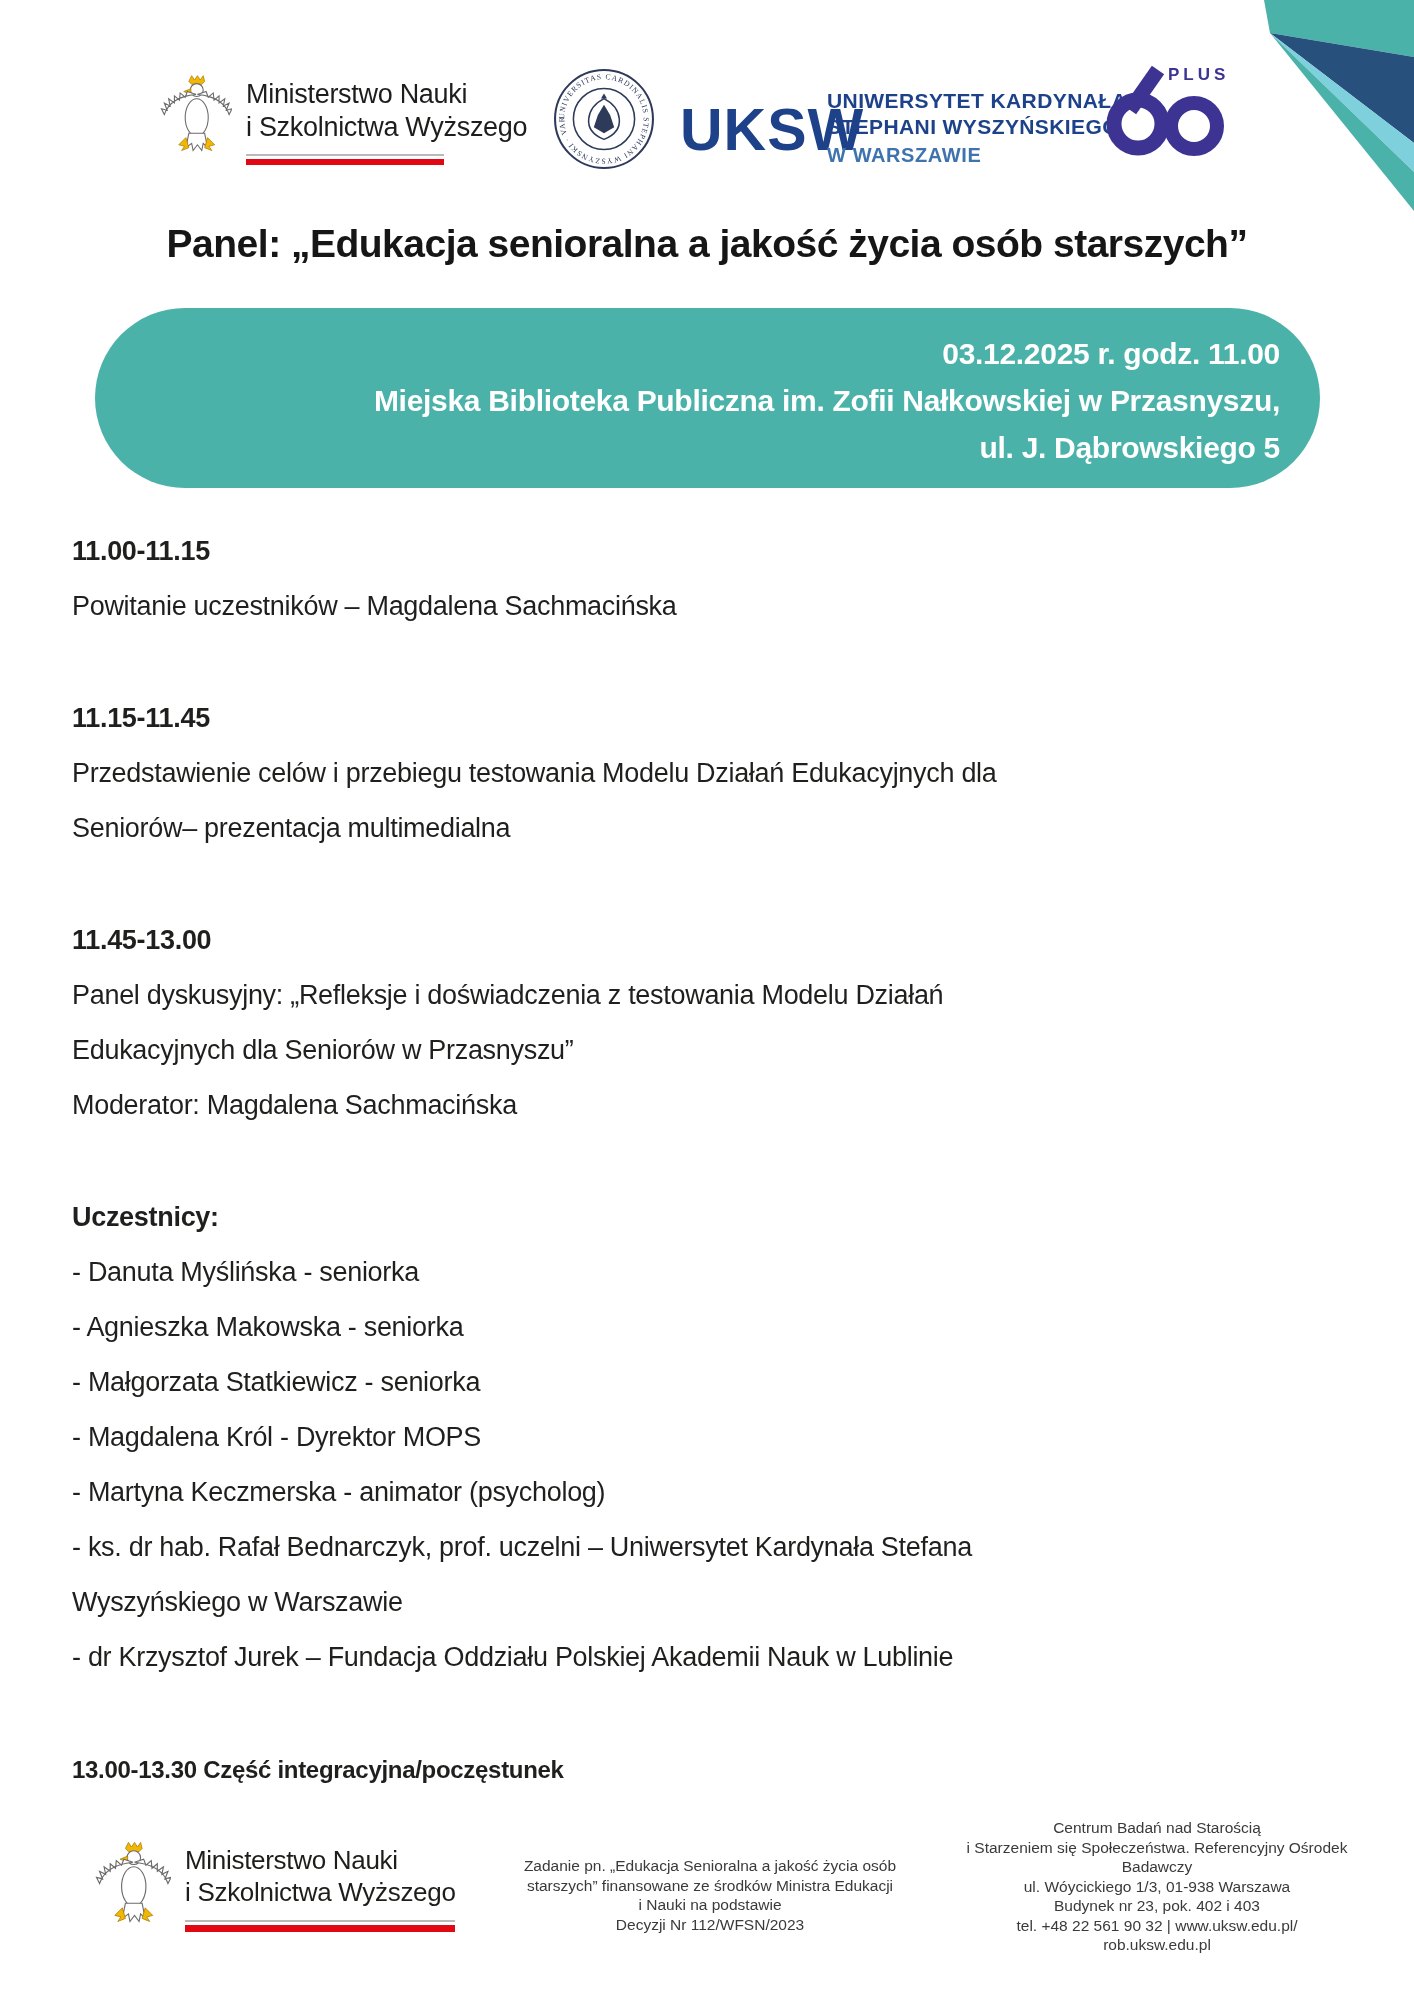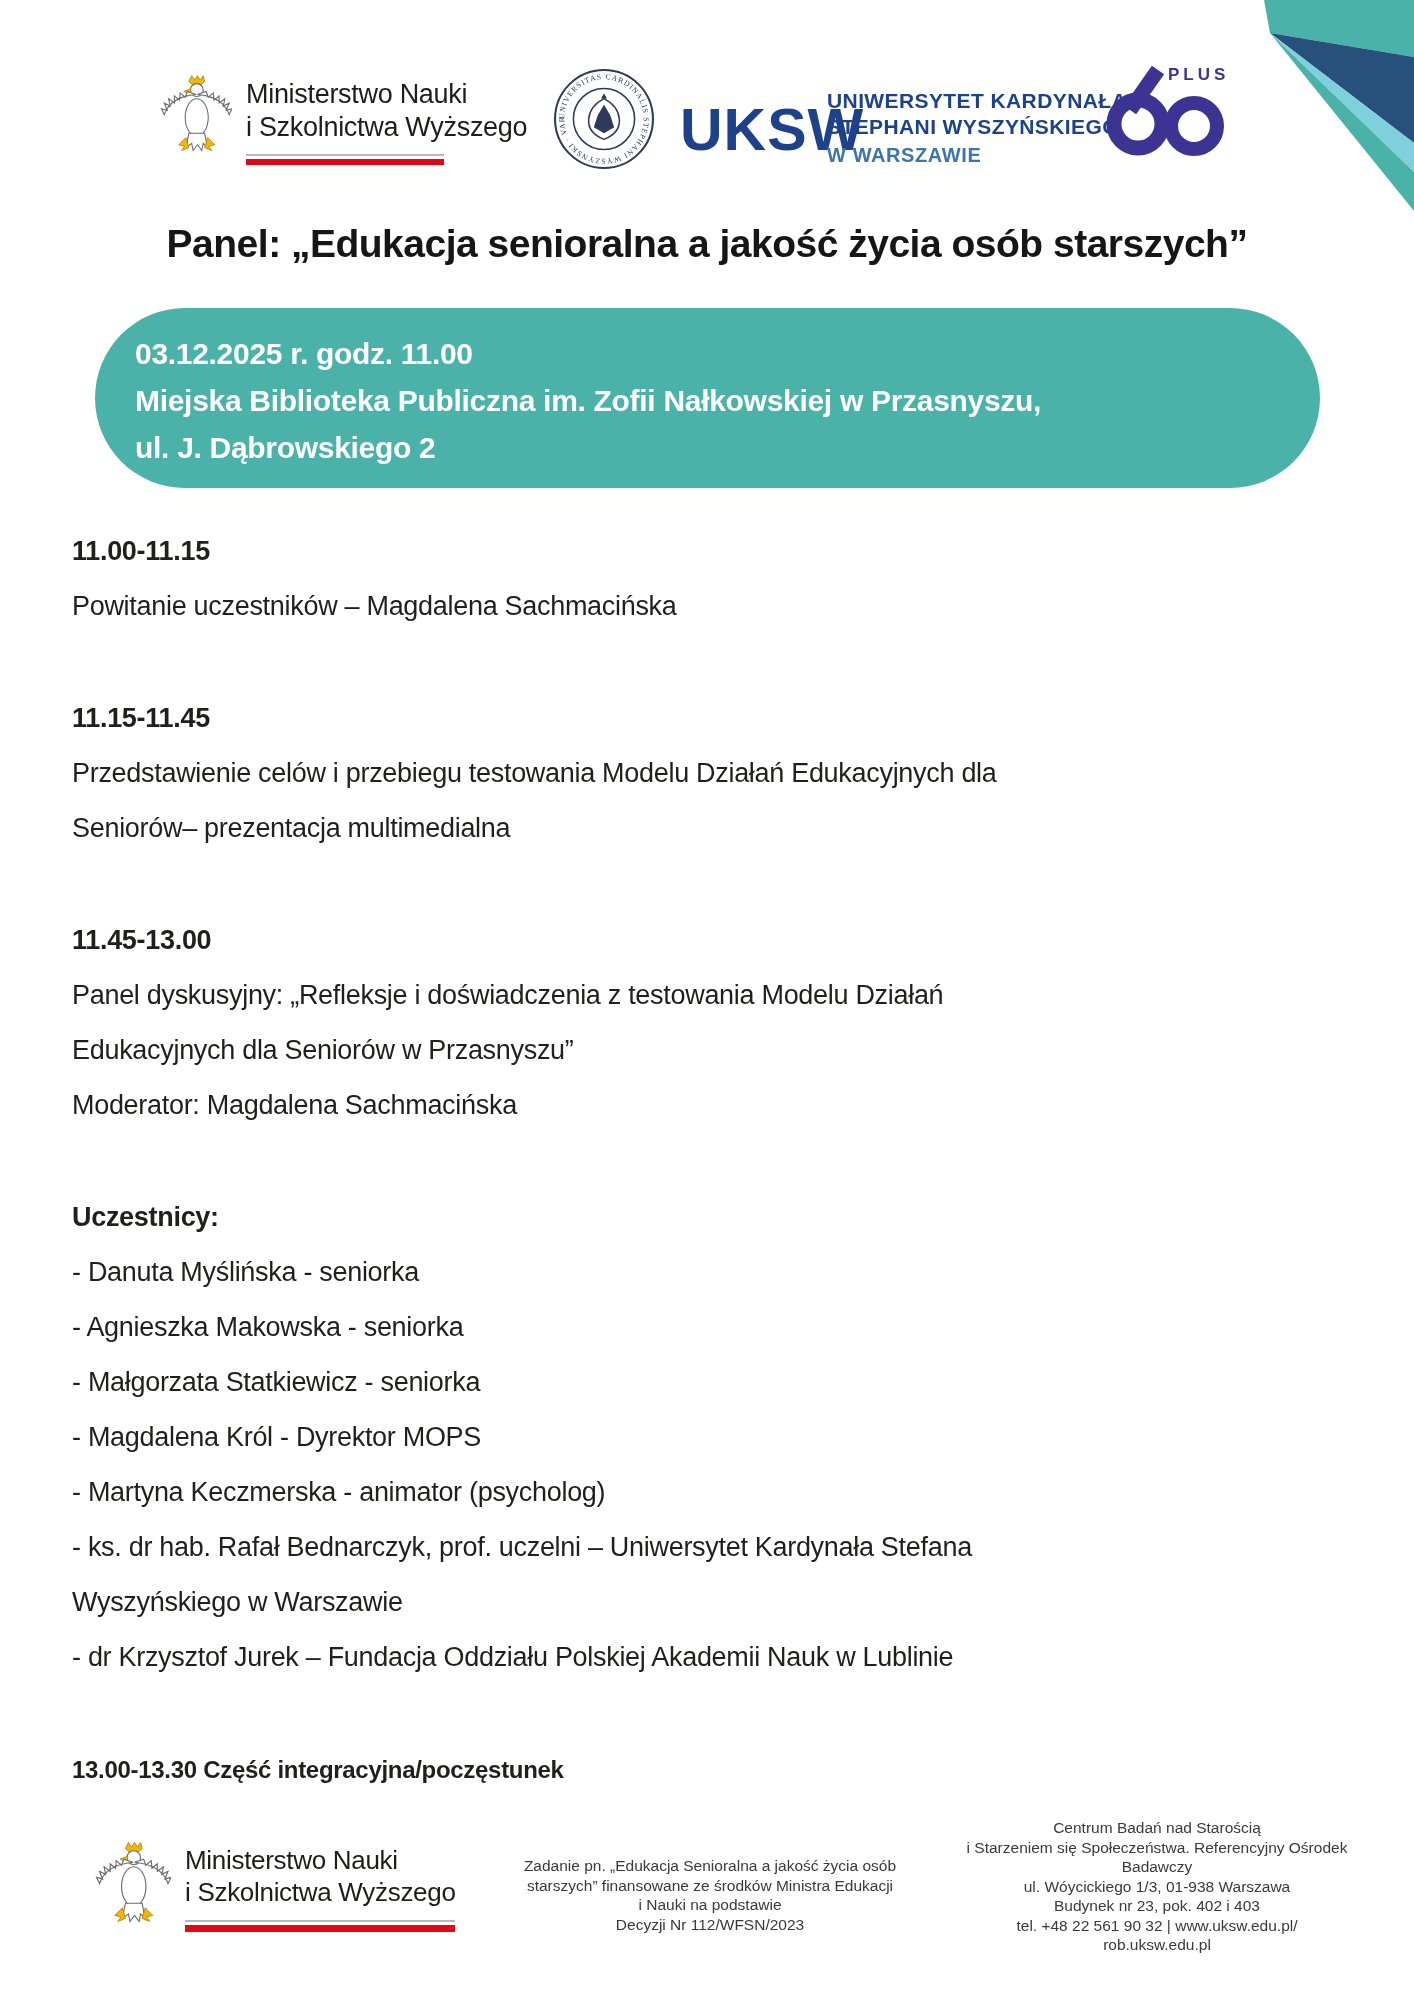--- a/index.html
+++ b/index.html
@@ -45,21 +45,21 @@
     text-align:center;
     font-size:39px; font-weight:800; letter-spacing:-0.5px;
     color:#161616;
   }
 
   
   .info-box {
     position:absolute; left:95px; top:308px; width:1225px; height:180px;
     background:#4bb2aa; border-radius:90px;
     display:flex; flex-direction:column; justify-content:center;
-    text-align:left; color:#ffffff;
+    text-align:right; color:#ffffff;
     font-weight:700; font-size:30px; line-height:47px;
     padding:4px 40px 0 40px; letter-spacing:-0.3px;
   }
 
   
   .main {
     position:absolute; left:72px; top:524px; width:1275px;
     font-size:27px; line-height:55px; letter-spacing:-0.3px;
   }
   .section { margin-bottom:57px; }
@@ -153,21 +153,21 @@
       <circle cx="94" cy="68" r="23" fill="none" stroke="#3d3393" stroke-width="14"></circle>
       <text x="68" y="22" font-size="17" font-weight="bold" letter-spacing="4" fill="#3d3393" font-family="Liberation Sans, sans-serif">PLUS</text>
     </svg>
   </div>
 
   <h1 class="title">Panel: „Edukacja senioralna a jakość życia osób starszych”</h1>
 
   <div class="info-box">
     <div>03.12.2025 r. godz. 11.00</div>
     <div>Miejska Biblioteka Publiczna im. Zofii Nałkowskiej w Przasnyszu,</div>
-    <div>ul. J. Dąbrowskiego 2</div>
+    <div>ul. J. Dąbrowskiego 5</div>
   </div>
 
   <div class="main">
 
     <div class="section">
       <div class="time-h">11.00-11.15</div>
       <div class="desc">Powitanie uczestników – Magdalena Sachmacińska</div>
     </div>
 
     <div class="section">

